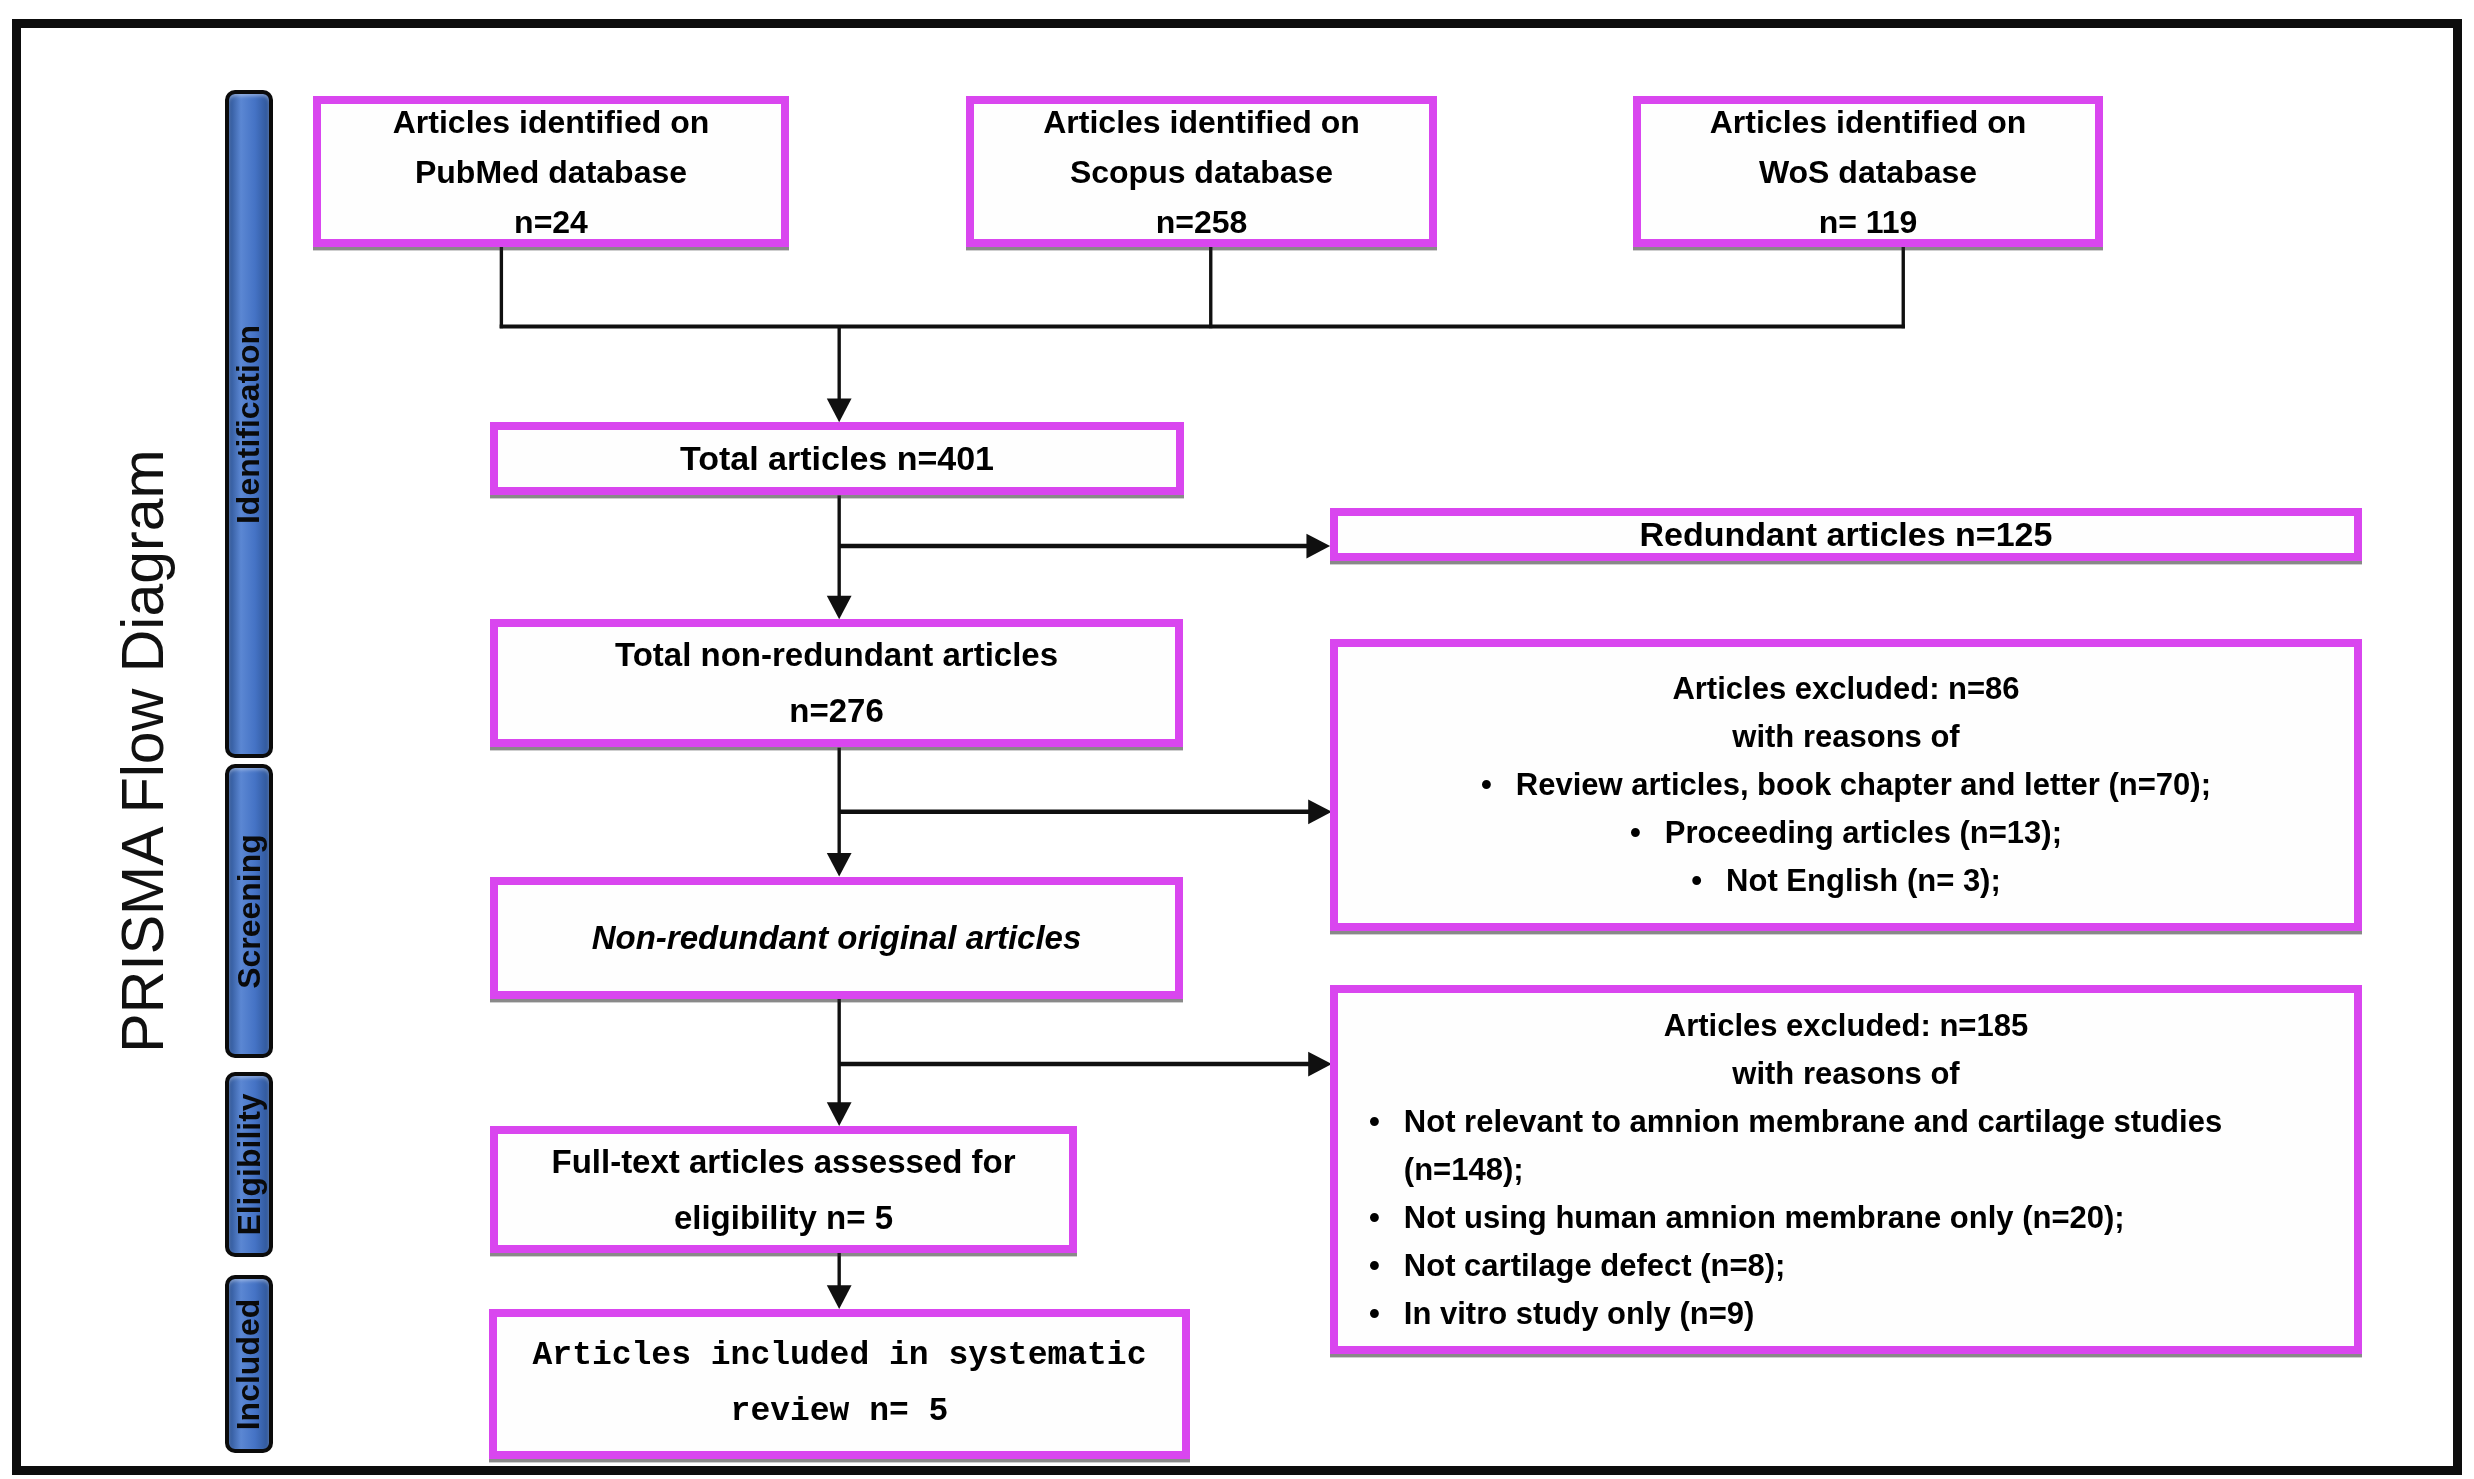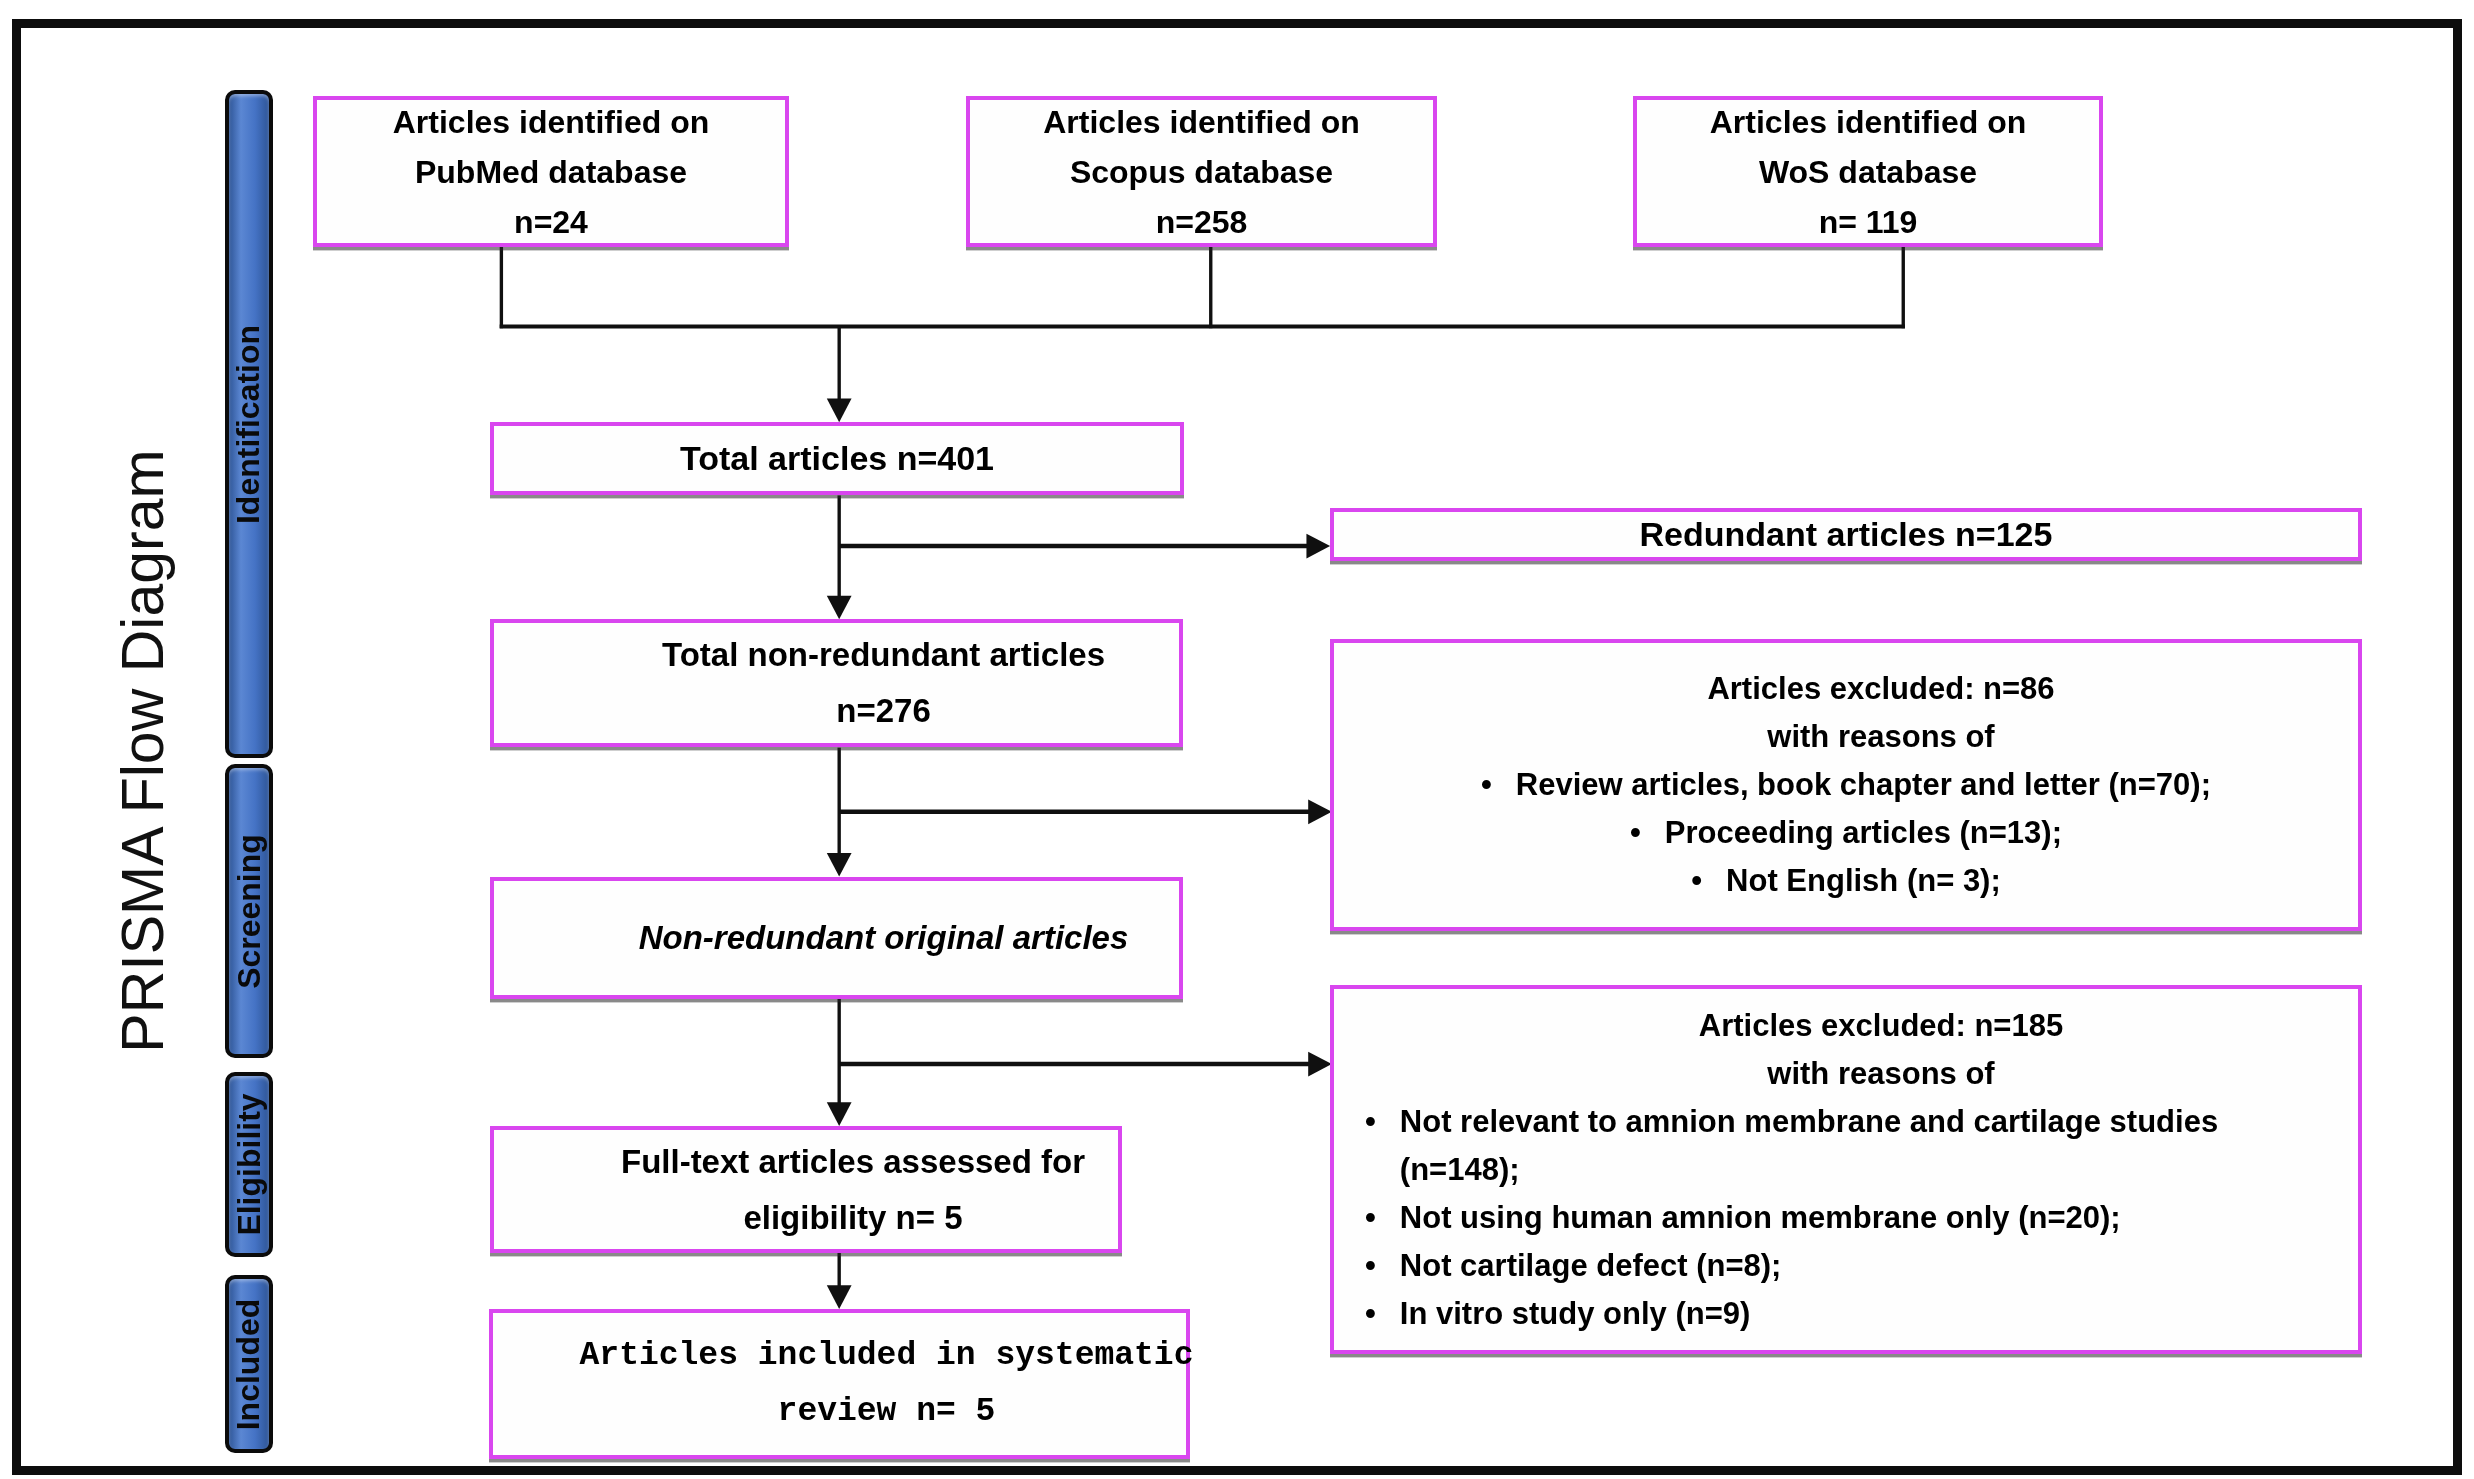--- a/index.html
+++ b/index.html
@@ -43,23 +43,23 @@
   }
   .stage-label{
     transform:rotate(-90deg);
     white-space:nowrap;
     font-size:32px;font-weight:700;color:#0a0a0a;
   }
   .box{
     position:absolute;
     box-sizing:border-box;
     background:#fefefe;
-    border:4px solid #d946ef;
+    border:8px solid #d946ef;
     display:flex;flex-direction:column;
-    align-items:flex-start;justify-content:center;
+    align-items:flex-end;justify-content:center;
     text-align:center;
     font-weight:700;
     box-shadow:0 3.4px 0 rgba(40,40,40,.55);
   }
   .box .bx-line{width:100%;}
   .b-top{font-size:32px;line-height:50px;}
   .b-mid{font-size:33px;line-height:56px;margin-left:47px;}
   .b-one{font-size:34px;line-height:39px;}
   .b-exc{font-size:31px;line-height:48px;padding-left:35px;}
   .reasons{width:100%;display:flex;flex-direction:column;}
@@ -195,21 +195,21 @@
         <span class="bullet">•</span>
         <span class="reason-text">Not cartilage defect (n=8);</span>
       </div>
       <div class="reason-row left">
         <span class="bullet">•</span>
         <span class="reason-text">In vitro study only (n=9)</span>
       </div>
     </div>
   </div>
 
-  <div class="box" style="left:490px;top:1126px;width:632px;height:127px;">
+  <div class="box" style="left:490px;top:1126px;width:587px;height:127px;">
     <div class="bx-line b-mid">Full-text articles assessed for</div>
     <div class="bx-line b-mid">eligibility n= 5</div>
   </div>
 
   <div class="box" style="left:489px;top:1309px;width:701px;height:150px;font-family:Liberation Mono, monospace;">
     <div class="bx-line b-mid">Articles included in systematic</div>
     <div class="bx-line b-mid">review n= 5</div>
   </div>
 
 </div>

